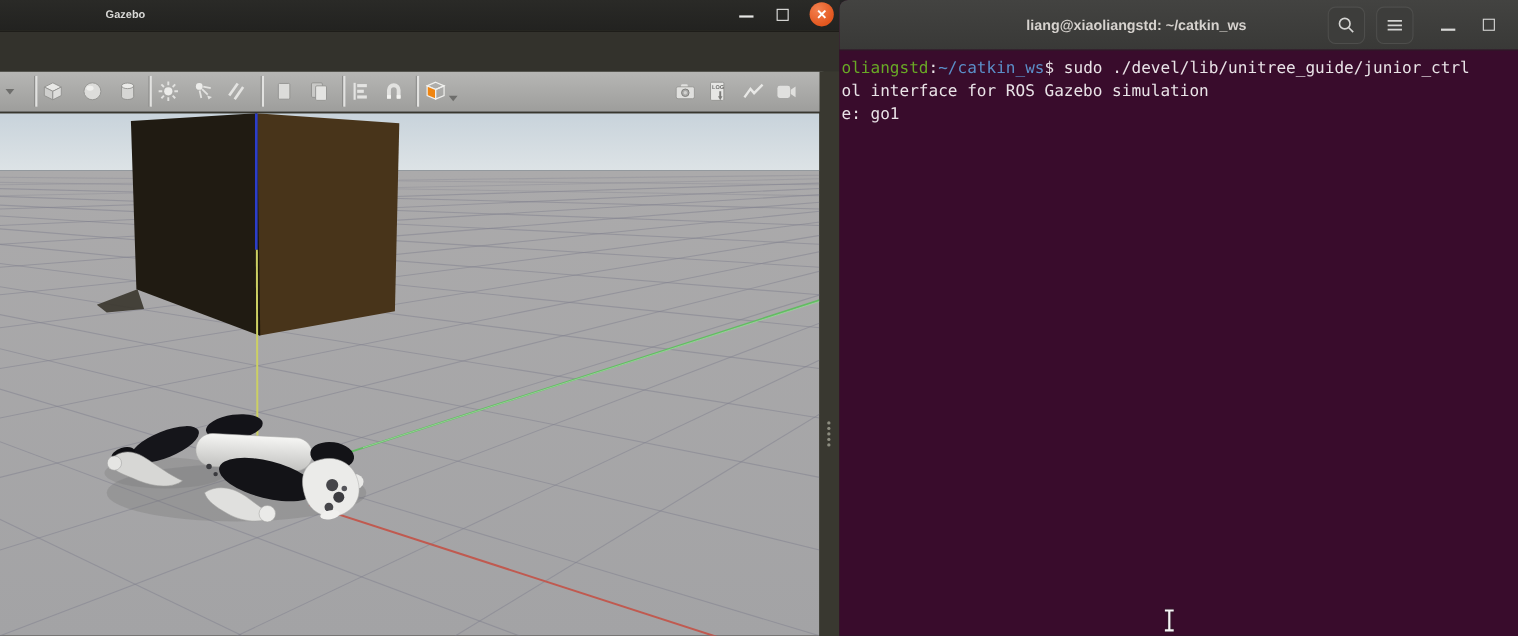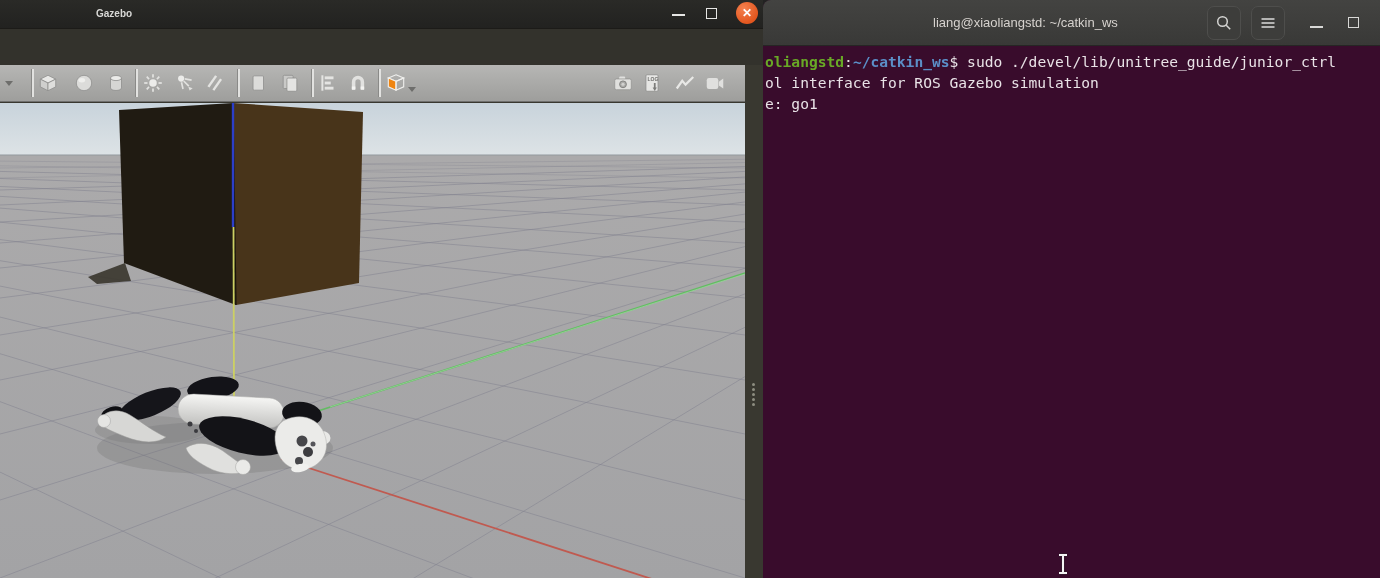--- a/index.html
+++ b/index.html
@@ -34,30 +34,30 @@
   .strip-dot { position:absolute; left:7px; width:3px; height:3px; border-radius:50%;
                background:#8d8d80; }
 
   
   #terminal-window { left:763px; top:0; width:617px; height:578px; background:#390c2c;
                      border-radius:8px 0 0 0; }
   #term-titlebar { left:0; top:0; width:617px; height:46px;
                    background:linear-gradient(#434341,#393937);
                    border-bottom:1px solid #262624; border-radius:8px 0 0 0; }
   #term-title { left:170px; top:0; height:46px; line-height:46px; font-size:13px;
-                font-weight:normal; color:#d6d2ce; }
+                font-weight:bold; color:#d6d2ce; }
   .term-btn { position:absolute; top:6px; width:34px; height:34px; border-radius:7px;
               border:1px solid #4e4e4c; background:#3d3d3b; display:flex;
               align-items:center; justify-content:center; }
   .term-min { left:547px; top:26px; width:13px; height:2px; background:#d8d8d6; }
   .term-max { left:585px; top:17px; width:11px; height:11px; border:1.5px solid #d8d8d6; }
   #term-body { left:0; top:46px; width:617px; height:532px; padding:5px 0 0 2px;
                font-family:"DejaVu Sans Mono", monospace; font-size:14.6px;
                line-height:21px; color:#e9e3e7; white-space:pre; overflow:hidden; }
-  .term-line span.bold { font-weight:bold; }
+  .term-line span.bold { font-weight:normal; }
   #ibeam-cursor { left:292px; top:552px; }
 </style>
 </head>
 <body>
 
 <div id="gazebo-window" class="abs">
 
   <div id="gz-titlebar" class="abs">
     <span id="gz-title" class="abs">Gazebo</span>
     <div class="gz-min abs"></div>

